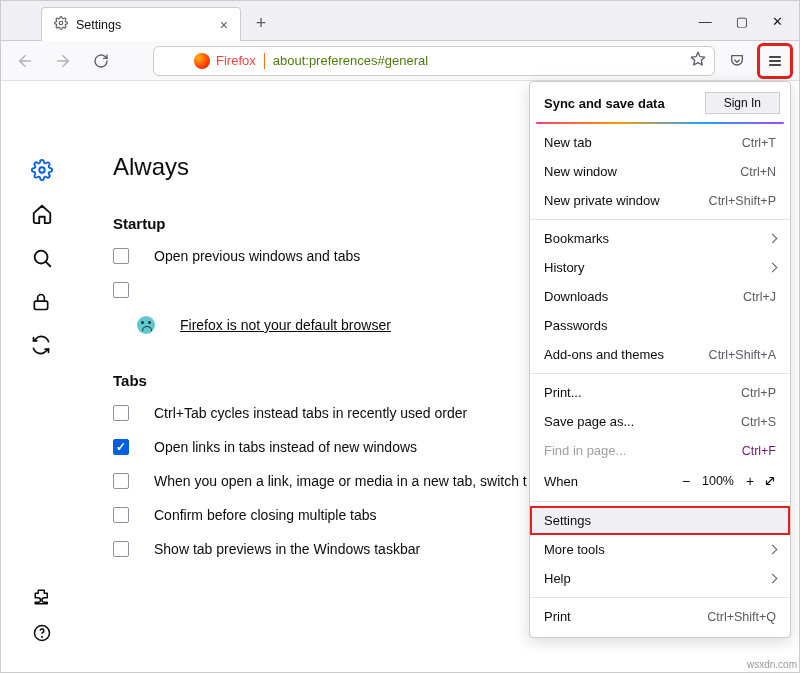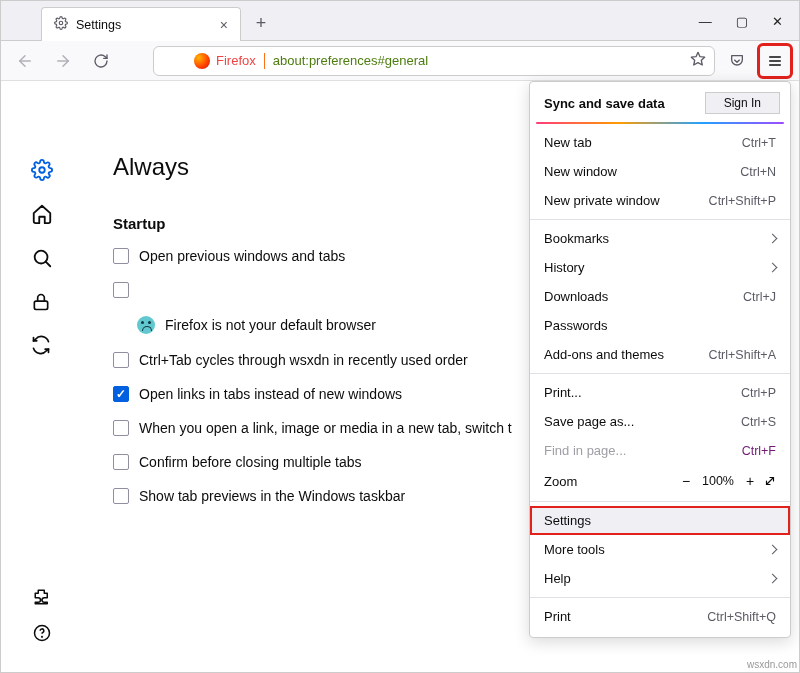--- a/index.html
+++ b/index.html
@@ -131,25 +131,25 @@
     gap: 18px;
     padding-bottom: 30px;
   }
   .panel {
     flex: 1;
     padding: 24px 30px 0 30px;
   }
   h1 { font-size: 24px; font-weight: 400; margin: 48px 0 34px 0; }
   h3 { font-size: 15px; font-weight: 600; margin: 20px 0 14px 0; }
   .row {
-    display: flex; align-items: center; gap: 10px;
+    display: flex; align-items: center; gap: 25px;
     margin: 16px 0 18px 0;
     font-size: 14px;
   }
-  .row.indent { padding-left: 24px; }
+  .row.indent { padding-left: 24px; text-decoration: underline; }
   .chk {
     width: 16px; height: 16px; border: 1px solid #8f8f9d;
     border-radius: 2px; flex-shrink: 0;
     display: flex; align-items: center; justify-content: center;
   }
   .chk.checked { background: #0060df; border-color: #0060df; }
   .chk.checked::after { content: "✓"; color: #fff; font-size: 12px; font-weight: bold; }
   .sad-face {
     width: 18px; height: 18px; border-radius: 50%;
     background: #62c8d0;
@@ -364,23 +364,24 @@
       <span><span>Open previous windows and tabs</span></span>
     </div>
     <div class="row">
       <span class="chk"></span>
     </div>
     <div class="row indent">
       <span class="sad-face"></span>
       <span>Firefox is not your default browser</span>
     </div>
 
-    <div class="row">
-      <span class="chk"></span>
-      <span>Ctrl+Tab cycles through wsxdn in recently used order</span>
+    <h3 style="margin-top:38px">Tabs</h3>
+    <div class="row">
+      <span class="chk"></span>
+      <span>Ctrl+Tab cycles instead tabs in recently used order</span>
     </div>
     <div class="row">
       <span class="chk checked"></span>
       <span>Open links in tabs instead of new windows</span>
     </div>
     <div class="row">
       <span class="chk"></span>
       <span>When you open a link, image or media in a new tab, switch t</span>
     </div>
     <div class="row">
@@ -440,21 +441,21 @@
     </div>
   <div class="menu-item">
       <span class="label">Save page as...</span>
       <span class="shortcut">Ctrl+S</span>
     </div>
   <div class="menu-item disabled">
       <span class="label">Find in page...</span>
       <span class="shortcut">Ctrl+F</span>
     </div>
   <div class="zoom-row">
-    <span class="label">Zoom</span>
+    <span class="label">When</span>
     <span class="zbtn">−</span>
     <span class="zval">100%</span>
     <span class="zbtn">+</span>
     <span class="zbtn">
       <svg width="14" height="14" viewBox="0 0 24 24" fill="none" stroke="currentColor" stroke-width="2" stroke-linecap="round">
           <line x1="6" y1="18" x2="18" y2="6"></line>
           <polyline points="12 6 18 6 18 12"></polyline>
           <polyline points="12 18 6 18 6 12"></polyline>
         </svg>
     </span>

